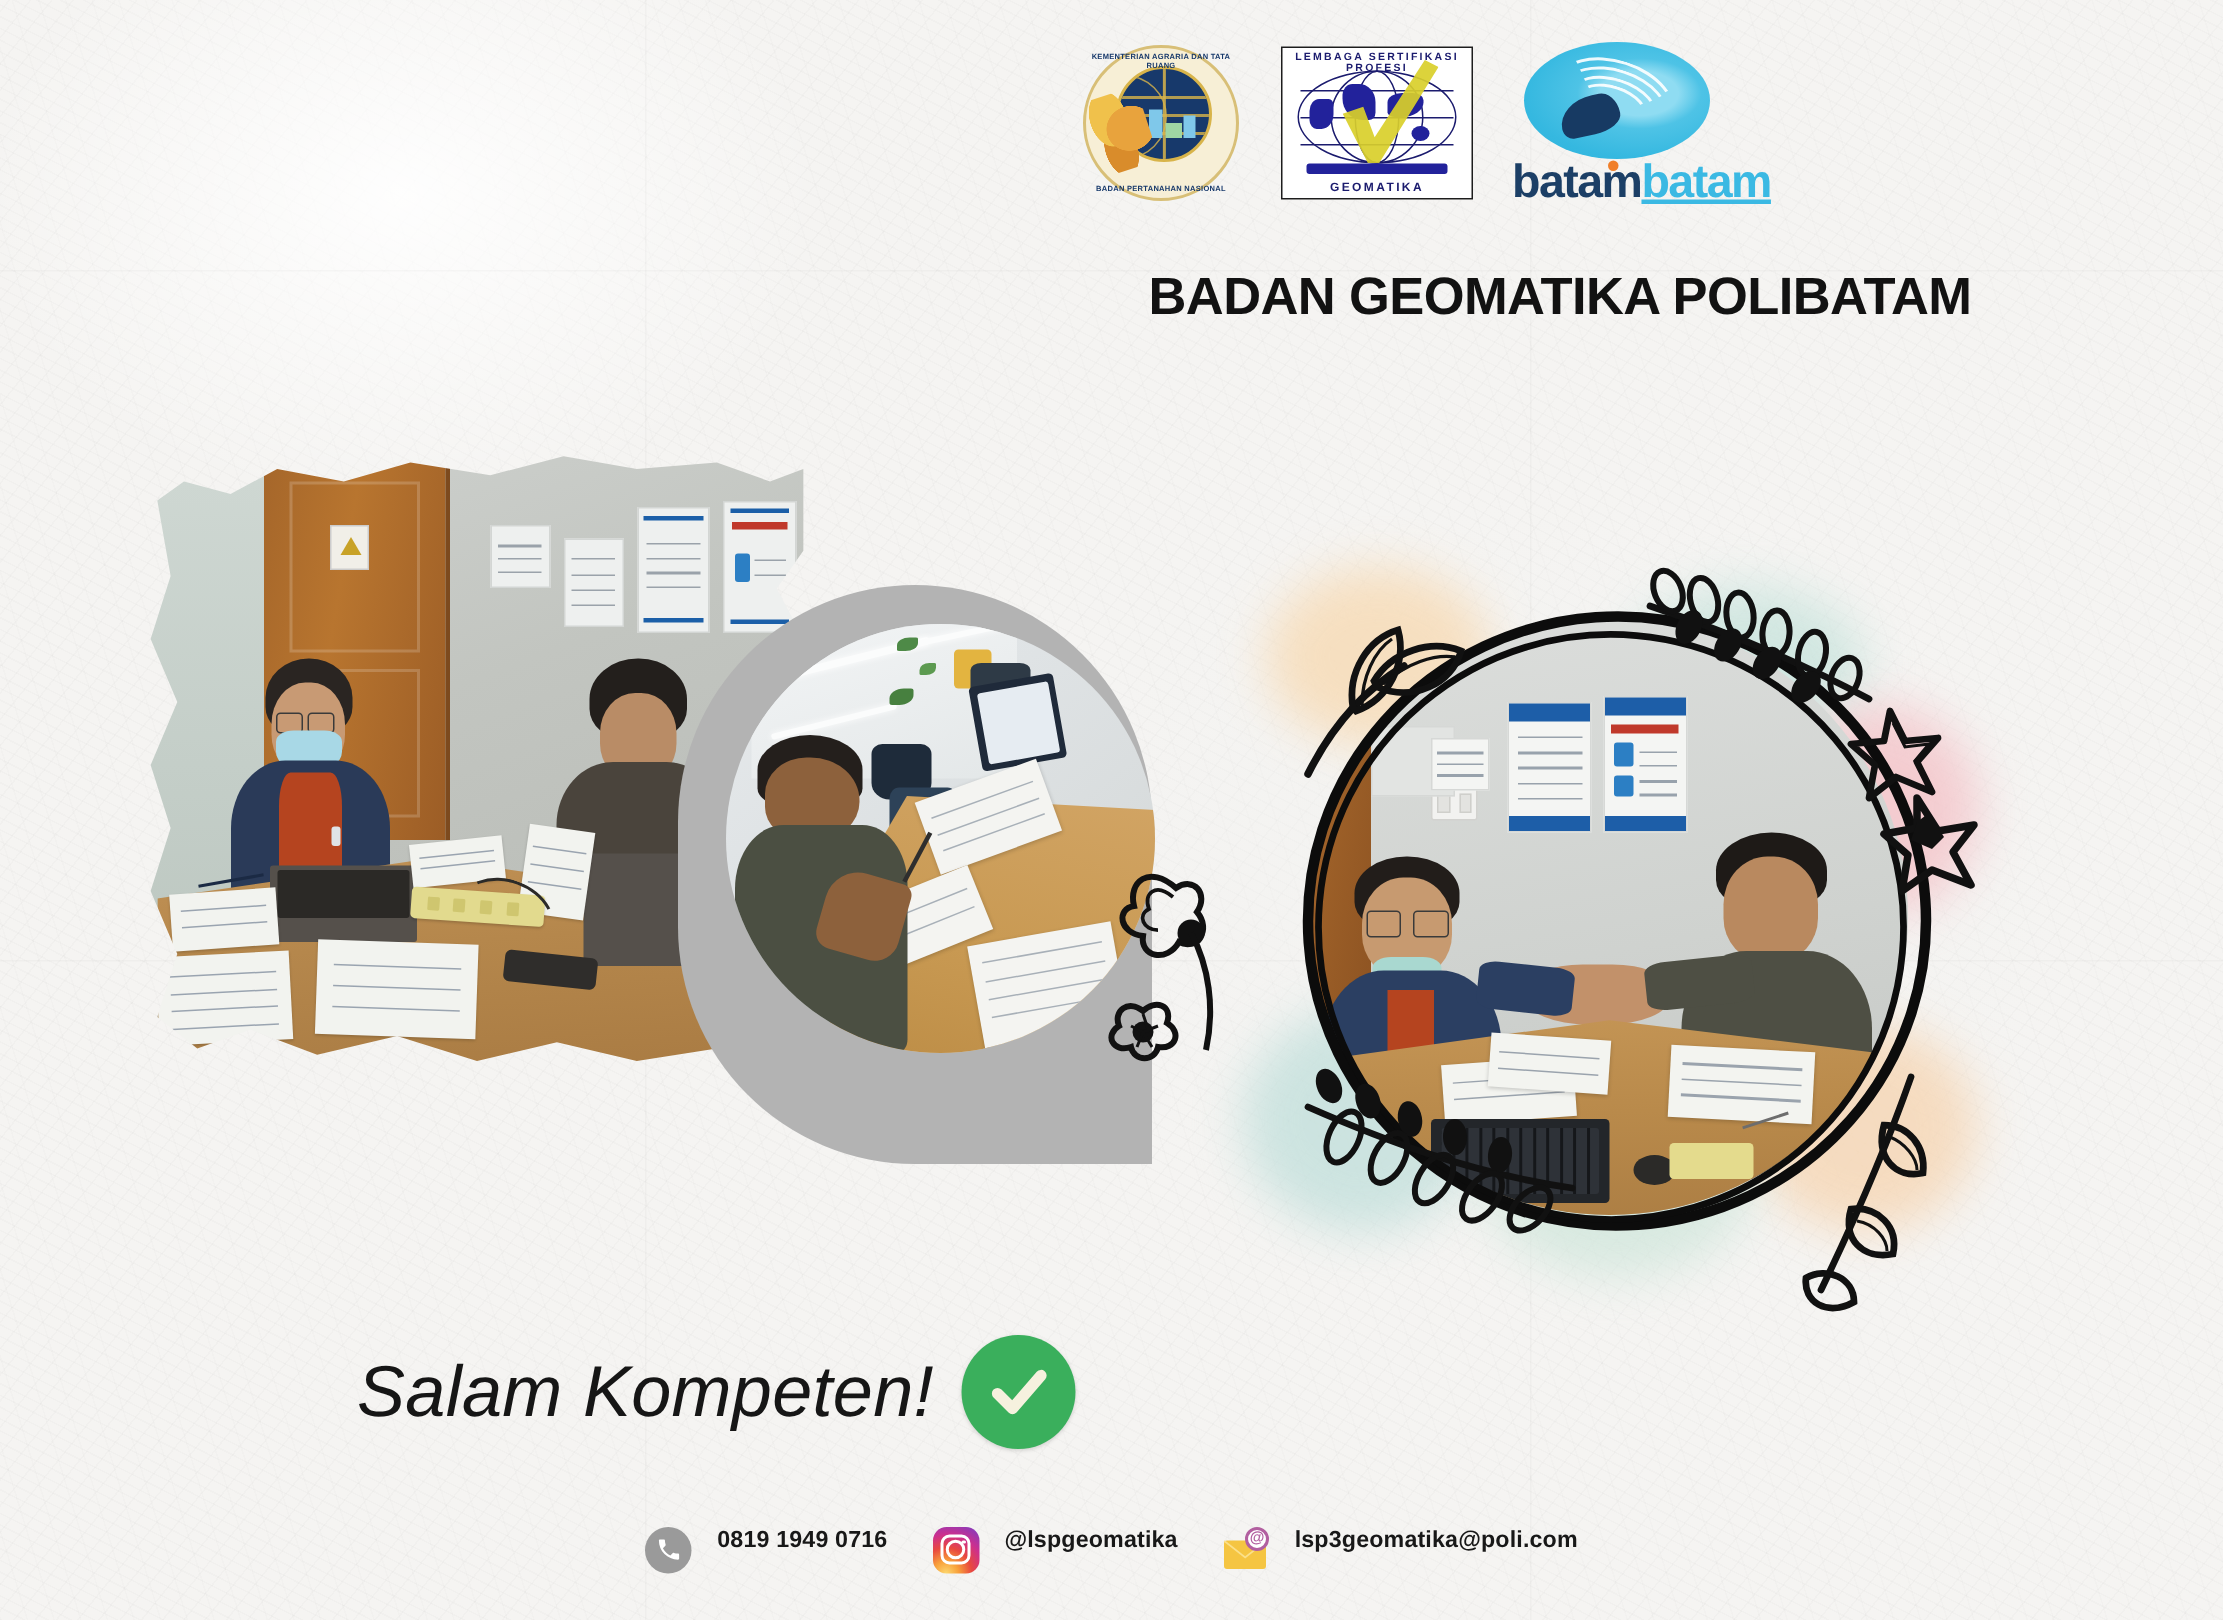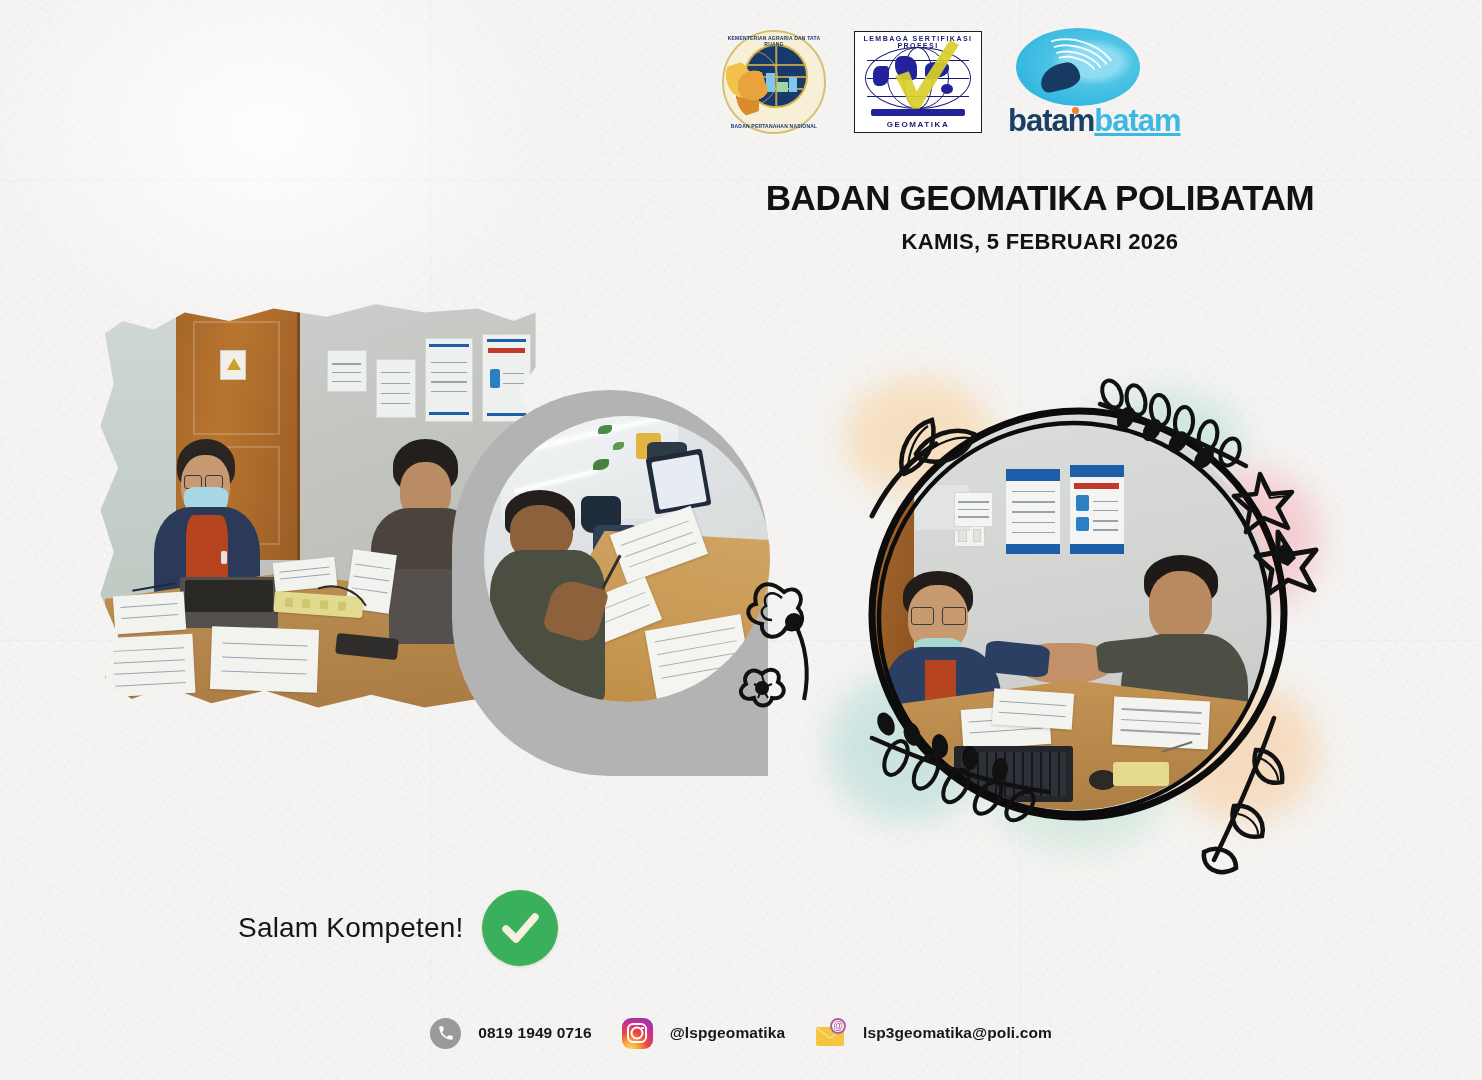--- a/index.html
+++ b/index.html
@@ -185,29 +185,29 @@
      background-image: repeating-linear-gradient(90deg, #2e3238 0 7px, #15171a 7px 9px),
                        repeating-linear-gradient(0deg, #2e3238 0 5px, #15171a 5px 7px);}
   .rp-paper { position:absolute; background:#f3f4f0; box-shadow:0 1px 3px rgba(0,0,0,.2);}
   .rp-paper .l { position:absolute; left:8%; right:8%; height:1.2px; background:#9aa3ad;}
   .rp-yellow { position:absolute; background:#e4db8d; border-radius:3px;}
   .rp-mouse { position:absolute; background:#2b2a28; border-radius:50%;}
   svg.doodle { position:absolute; overflow:visible; pointer-events:none; }
 
   
   #salam-row { position:absolute; left:238px; top:890px; display:flex; align-items:center; gap:18px; }
-  #salam-text { font-size:28px; font-weight:500; color:#161616; letter-spacing:.2px; }
+  #salam-text { font-size:48px; font-weight:500; color:#161616; letter-spacing:.2px;font-style:italic; }
   #check-badge { width:76px; height:76px; border-radius:50%; background:#3aaf5c;
      display:flex; align-items:center; justify-content:center; box-shadow:0 1px 3px rgba(0,0,0,.15);}
   #check-badge svg { width:48px; height:48px; }
 
   
   #footer { position:absolute; left:0; right:0; top:1010px; height:46px;
      display:flex; align-items:center; justify-content:center; gap:30px; }
-  .fitem { display:flex; align-items:center; gap:17px; }
+  .fitem { display:flex; gap:17px; }
   .fitem .ftxt { font-size:15.5px; font-weight:bold; color:#181818; letter-spacing:.1px; }
   .ficon { width:31px; height:31px; flex:0 0 auto; position:relative; }
   .ficon.phone { background:#9a9a9a; border-radius:50%; display:flex; align-items:center; justify-content:center;}
   .ficon.phone svg { width:18px; height:18px; }
   .ficon.ig { border-radius:9px;
      background: radial-gradient(circle at 28% 100%, #fdd86f 0%, #f8a03a 22%, #e8483f 45%, #cc2f8e 68%, #8a3ab9 92%);
      display:flex; align-items:center; justify-content:center;}
   .ficon.ig .sq { width:20px; height:20px; border:2.4px solid #fff; border-radius:6px; position:relative;}
   .ficon.ig .sq::before { content:""; position:absolute; left:50%; top:50%; transform:translate(-50%,-50%);
      width:9px; height:9px; border:2.2px solid #fff; border-radius:50%;}
@@ -280,21 +280,20 @@
       <div class="navy"></div>
       <div class="word">
         <span class="p1">batam</span><span class="p2">batam</span>
       </div>
       <div class="idot"></div>
     </div>
   </div>
 
   <div id="title-block">
     <div id="title-sub">BADAN GEOMATIKA POLIBATAM</div>
-    <div id="title-date">KAMIS, 5 FEBRUARI 2026</div>
   </div>
 
   <div id="photo-left">
     <div class="scene">
       <div class="lp-wall"></div>
       <div class="lp-leftwall"></div>
       <div class="lp-door">
         <div class="panel" style="left:14%;top:8%;right:14%;bottom:48%;"></div>
         <div class="panel" style="left:14%;top:56%;right:14%;bottom:6%;"></div>
       </div>

